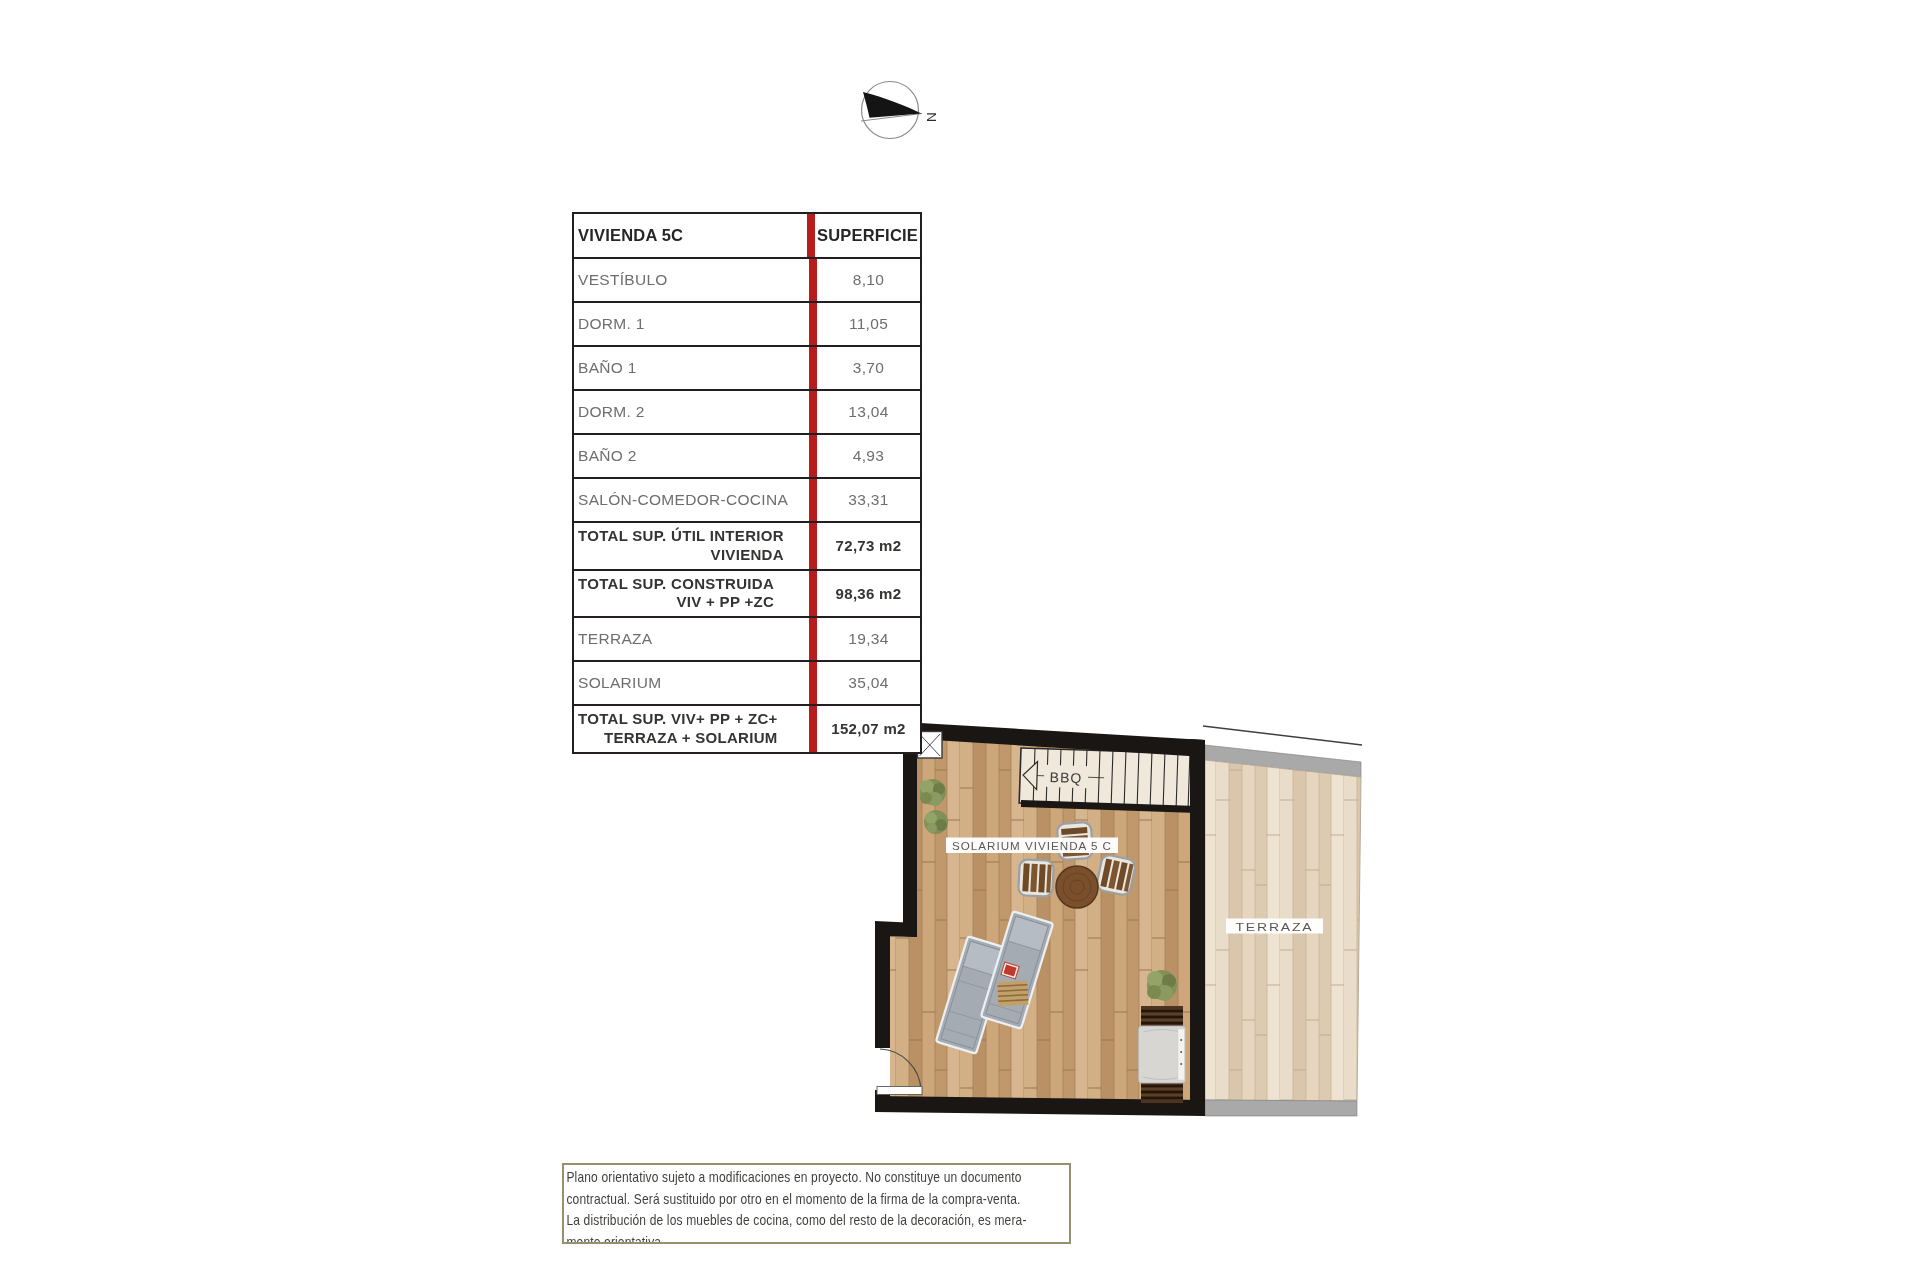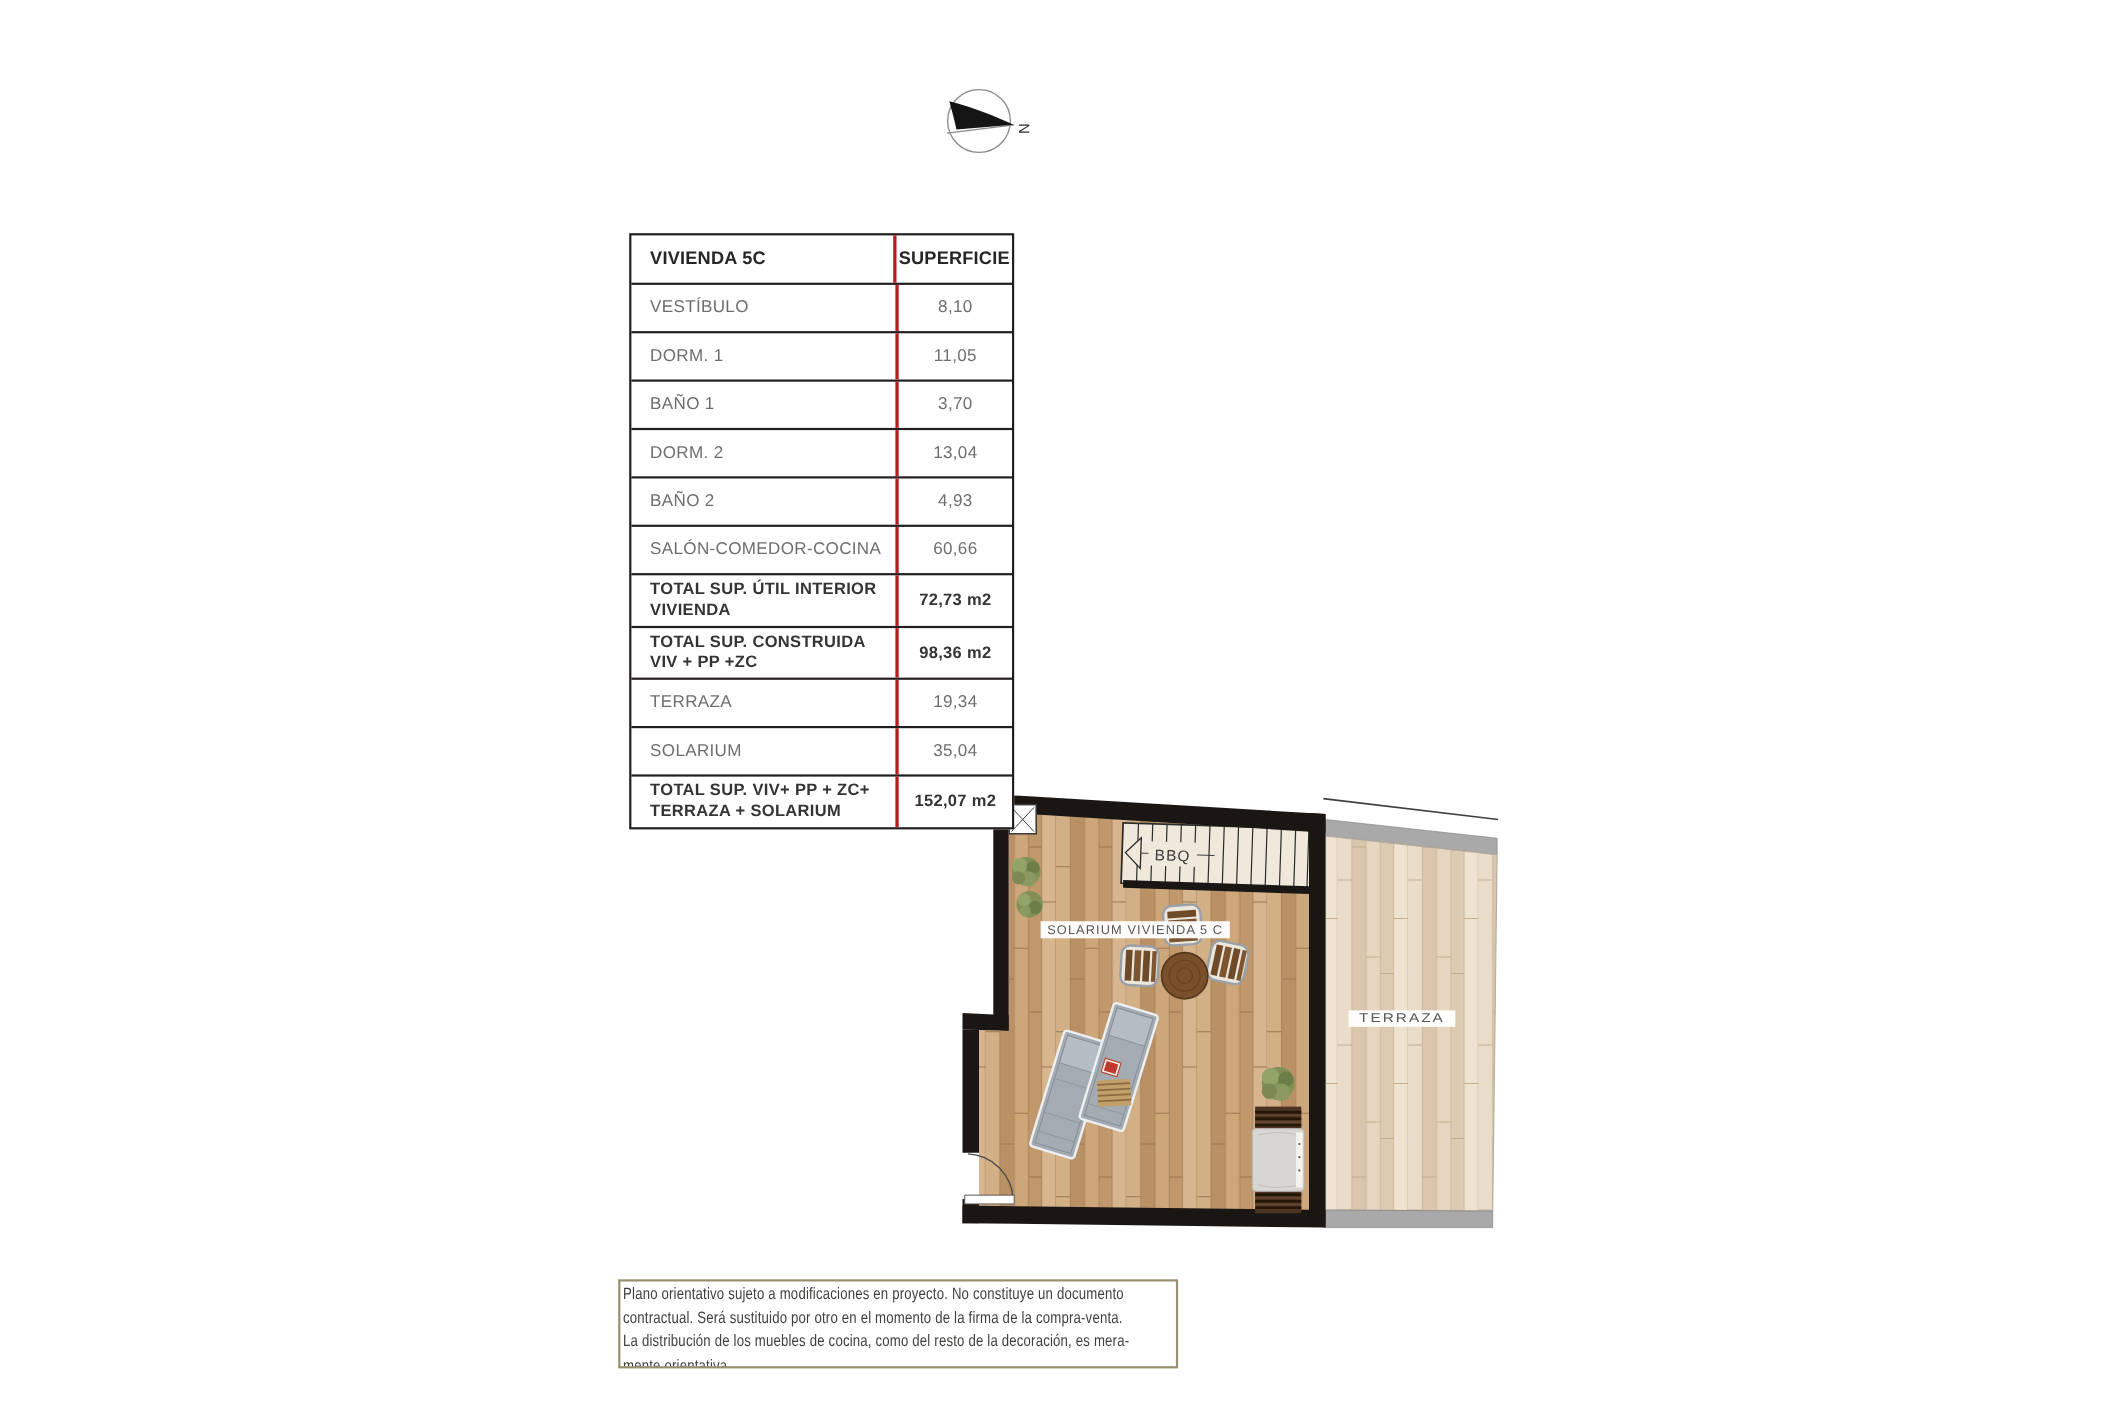--- a/index.html
+++ b/index.html
@@ -24,25 +24,25 @@
     position: absolute; left: 572px; top: 212px; width: 350px;
     border: 2.5px solid #231f20;
     background: #ffffff;
     box-sizing: border-box;
     color: #6d6e71;
   }
   .trow { display: flex; border-top: 2px solid #231f20; min-height: 36px; }
   .trow.header { border-top: none; min-height: 31px; }
   .cell-label {
     width: 243px; box-sizing: border-box;
-    border-right: 3px solid #b91c1c;
+    border-right: 8px solid #b91c1c;
     display: flex; align-items: center;
-    padding: 4px 6px 4px 17px;
+    padding: 4px 6px 4px 4px;
     font-size: 15.5px; letter-spacing: 0.3px;
-    white-space: pre-line; line-height: 1.25;
+    white-space: pre-line; line-height: 1.25; text-align: right;
   }
   .cell-value {
     flex: 1; display: flex; align-items: center; justify-content: center;
     font-size: 15.5px; letter-spacing: 0.3px;
     padding: 12px 2px; text-align: center;
   }
   .trow.header .cell-label, .trow.header .cell-value {
     font-weight: bold; color: #272525; font-size: 16.5px; letter-spacing: 0.2px;
   }
   .trow.bold { min-height: 44px; }
@@ -273,21 +273,21 @@
         <div class="trow">
         <div class="cell-label">DORM. 2</div>
         <div class="cell-value">13,04</div>
       </div>
         <div class="trow">
         <div class="cell-label">BAÑO 2</div>
         <div class="cell-value">4,93</div>
       </div>
         <div class="trow">
         <div class="cell-label">SALÓN-COMEDOR-COCINA</div>
-        <div class="cell-value">60,66</div>
+        <div class="cell-value">33,31</div>
       </div>
         <div class="trow bold">
         <div class="cell-label">TOTAL SUP. ÚTIL INTERIOR
 VIVIENDA</div>
         <div class="cell-value">72,73 m2</div>
       </div>
         <div class="trow bold">
         <div class="cell-label">TOTAL SUP. CONSTRUIDA
 VIV + PP +ZC</div>
         <div class="cell-value">98,36 m2</div>

